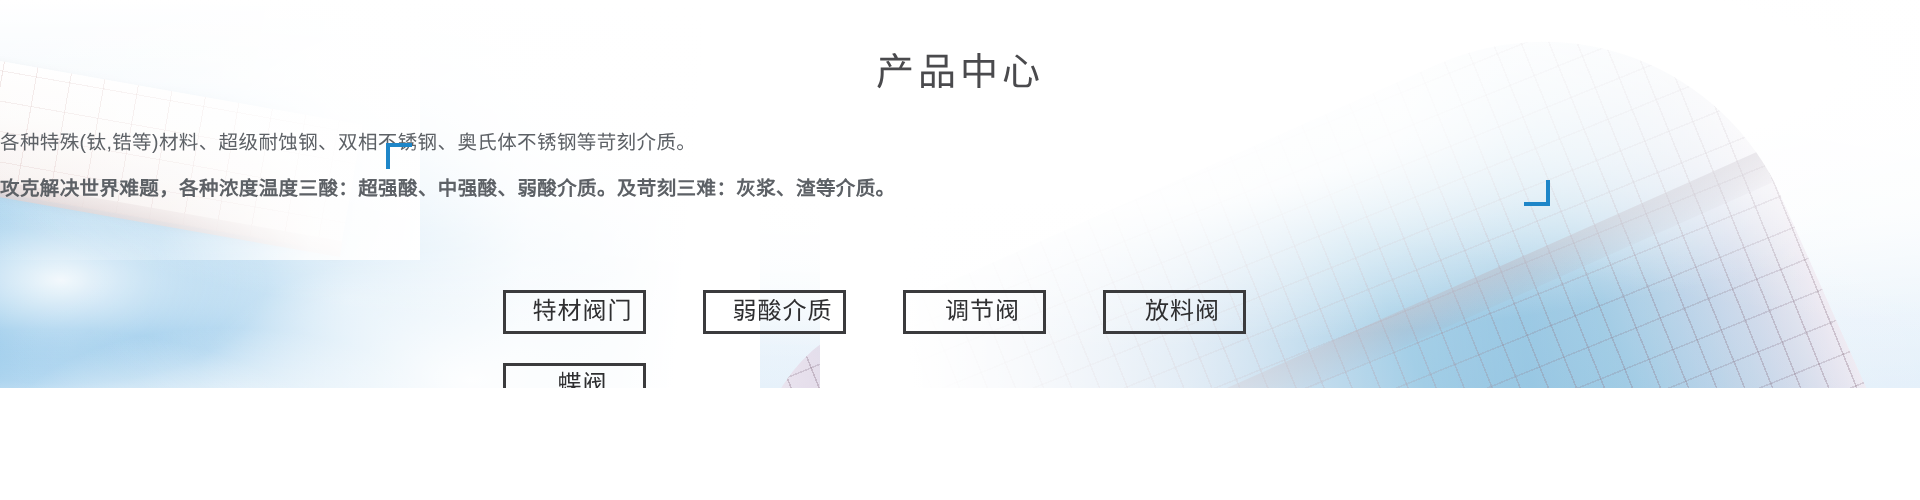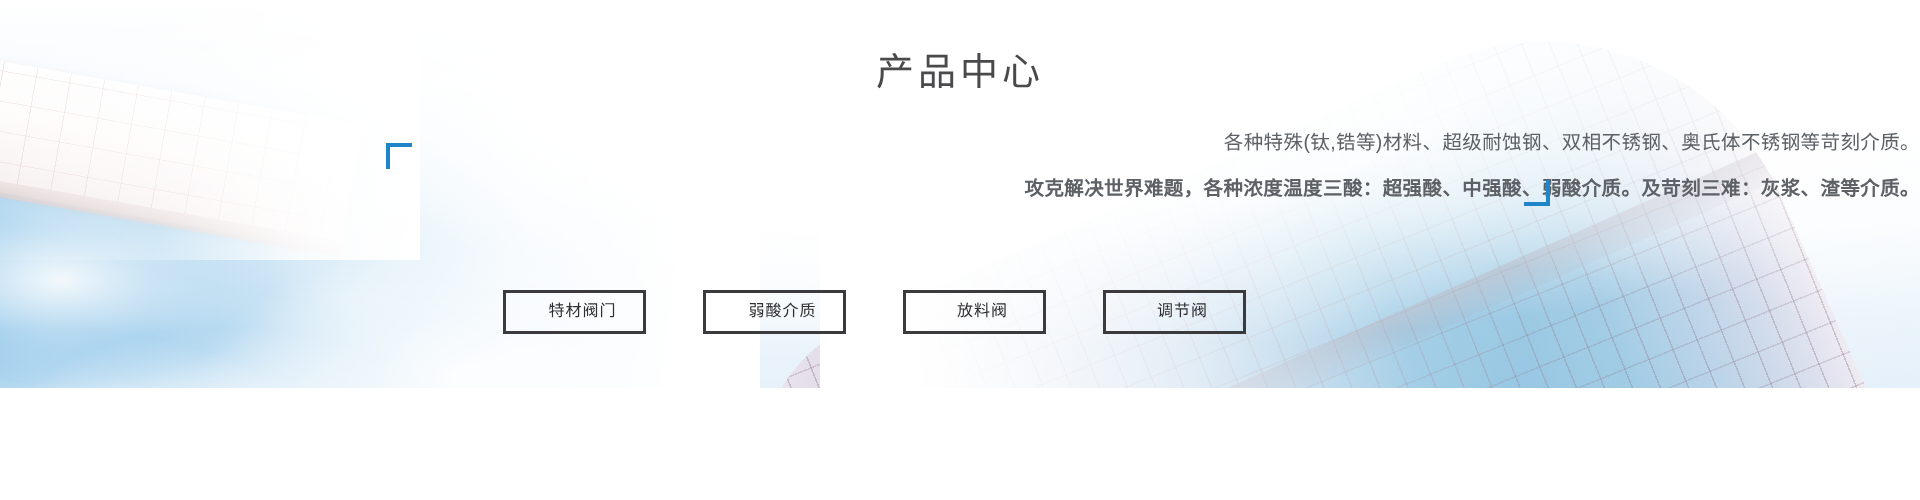--- a/index.html
+++ b/index.html
@@ -135,21 +135,21 @@
     text-align:center;
     font-size:38px;
     letter-spacing:4px;
     color:#4a4a4d;
     font-weight:400;
     line-height:1.2;
   }
 
   .desc{
     position:absolute; left:0; right:0;
-    text-align:right;
+    text-align:left;
     color:#5d6166;
     font-size:19.5px;
     letter-spacing:0.4px;
     line-height:1.5;
     white-space:nowrap;
   }
   .desc-1{ top:128px; }
   .desc-2{ top:174px;font-weight:bold; }
 
   
@@ -177,21 +177,21 @@
     display:grid;
     grid-template-columns:repeat(4, 143px);
     column-gap:57px;
     row-gap:29px;
   }
   .cat-btn{
     height:44px;
     border:3px solid #3b3b3d;
     background:transparent;
     color:#2f2f31;
-    font-size:16px;
+    font-size:24px;
     letter-spacing:1px;
     display:flex;
     align-items:center;
     justify-content:center;
     cursor:pointer;
     user-select:none;
     font-family:"Liberation Sans","DejaVu Sans",sans-serif;
     line-height:1;
     padding-bottom:2px;
     padding-left:16px;
@@ -230,18 +230,19 @@
     <p class="desc desc-1">各种特殊(钛,锆等)材料、超级耐蚀钢、双相不锈钢、奥氏体不锈钢等苛刻介质。</p>
 
     <p class="desc desc-2">攻克解决世界难题，各种浓度温度三酸：超强酸、中强酸、弱酸介质。及苛刻三难：灰浆、渣等介质。</p>
 
     <div class="bracket bracket-tl"></div>
     <div class="bracket bracket-br"></div>
 
     <div class="cat-grid">
       <button class="cat-btn">特材阀门</button>
       <button class="cat-btn">弱酸介质</button>
+      <button class="cat-btn">调节阀</button>
       <button class="cat-btn">放料阀</button>
-      <button class="cat-btn">调节阀</button>
+      <button class="cat-btn">蝶阀</button>
     </div>
 
   </div>
 </div>
 
 </body></html>

